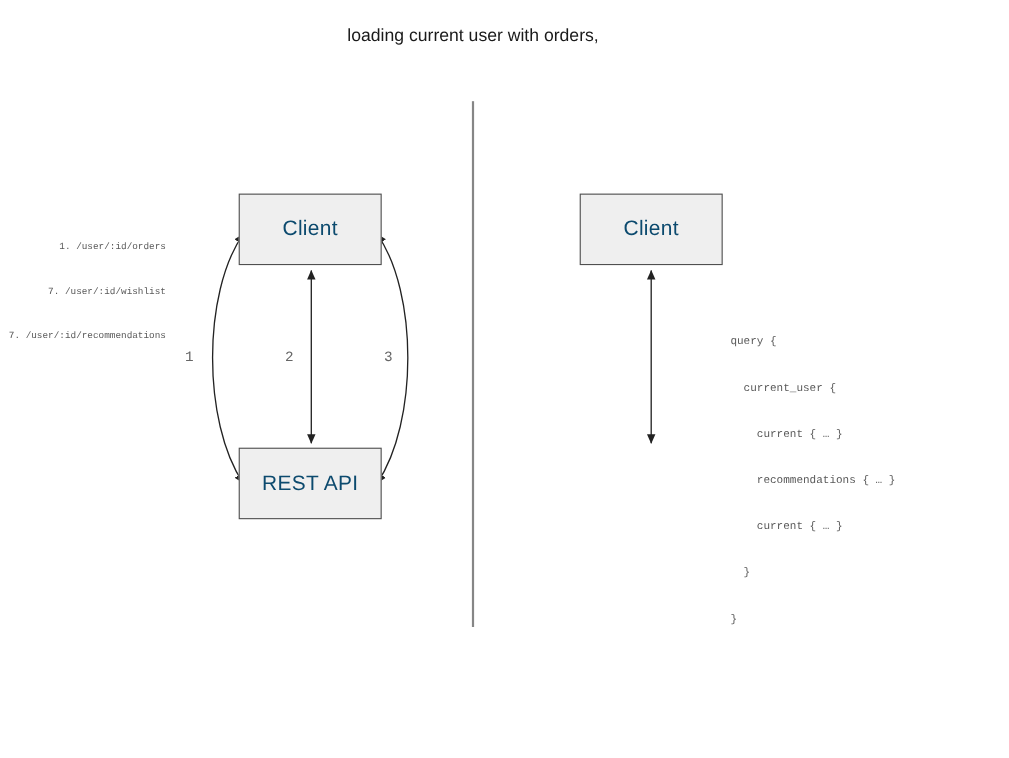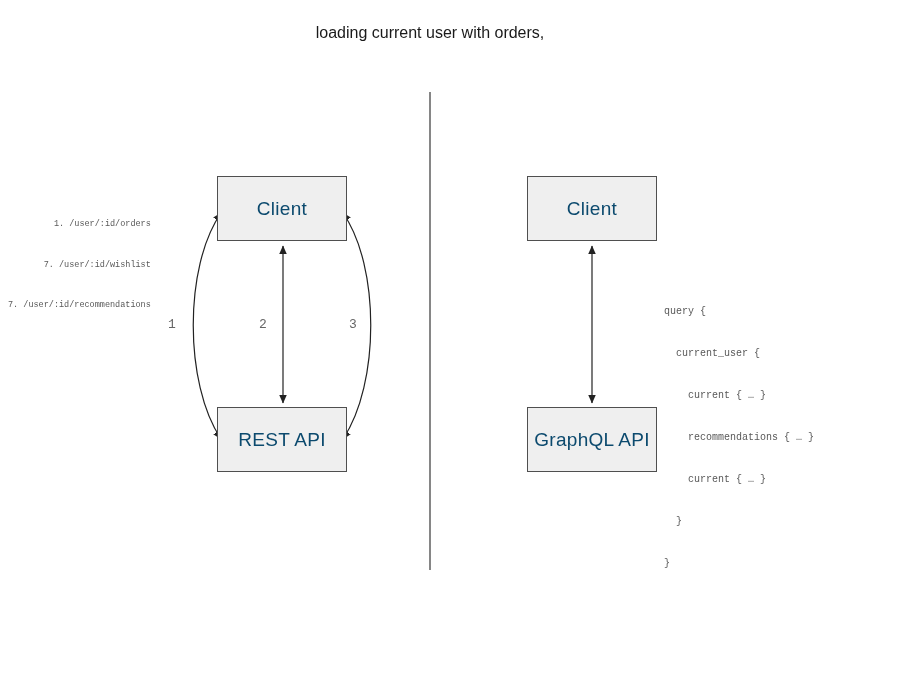--- a/index.html
+++ b/index.html
@@ -129,23 +129,20 @@
   <div class="node" id="client-left">
     <span>Client</span>
   </div>
   <div class="node" id="rest-api">
     <span>REST API</span>
   </div>
 
   <div class="node" id="client-right">
     <span>Client</span>
   </div>
-  <div class="node" id="graphql-api">
-    <span>GraphQL API</span>
-  </div>
 
   <div class="query mono">
     <div>query {</div>
     <div>  current_user {</div>
     <div>    current { … }</div>
     <div>    recommendations { … }</div>
     <div>    current { … }</div>
     <div>  }</div>
     <div>}</div>
   </div>

